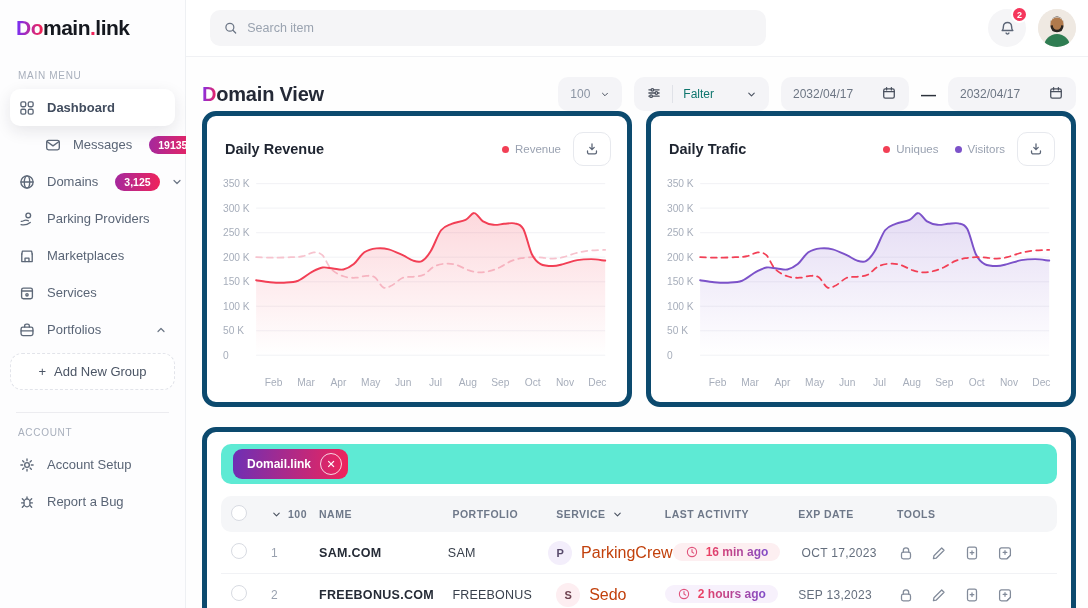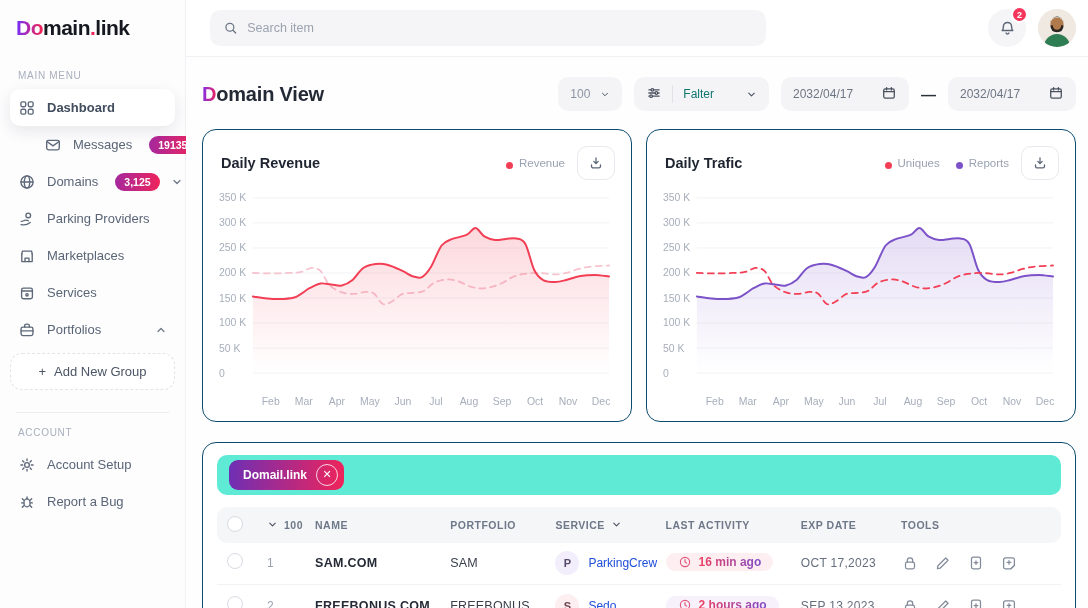--- a/index.html
+++ b/index.html
@@ -41,42 +41,42 @@
   .bell-wrap { position:relative; }
   .bell-btn { width:38px; height:38px; border-radius:50%; background:#f5f5f7; border:none; display:flex; align-items:center; justify-content:center; cursor:pointer;}
   .bell-btn svg { width:19px; height:19px; stroke:#5b6576; fill:none; stroke-width:1.5; stroke-linecap:round; stroke-linejoin:round;}
   .notif-badge { position:absolute; top:-3px; right:-2px; min-width:17px; height:17px; background:#f5365c;
     border:2px solid #fff; border-radius:50%; color:#fff; font-size:9px; font-weight:700; display:flex; align-items:center; justify-content:center;}
   .avatar { width:38px; height:38px; border-radius:50%; overflow:hidden; border:none; padding:0; cursor:pointer; background:#efeae4;}
   .avatar svg { display:block; width:38px; height:38px; }
 
   
   .main { flex:1; padding:20px 12px 0 16px; background:#fefefe; min-width:0; }
-  .page-head { display:flex; align-items:center; gap:12px; margin-bottom:18px; }
+  .page-head { display:flex; align-items:center; gap:12px; }
   .page-title { font-size:20px; font-weight:800; color:#242936; letter-spacing:-0.2px; flex:1; }
   .page-title .grad { background:linear-gradient(95deg,#7b2ff0 0%,#f0245a 100%);
     -webkit-background-clip:text; background-clip:text; color:transparent; }
   .pill { height:34px; background:#f4f4f7; border-radius:10px; display:inline-flex; align-items:center;
     gap:10px; padding:0 12px; font-size:12px; color:#8b94a3; cursor:pointer; border:none;
     font-family:"Liberation Sans", sans-serif;}
   .pill svg.chev { width:11px; height:11px; stroke:#4a5260; fill:none; stroke-width:2; stroke-linecap:round; stroke-linejoin:round;}
   .pill .vdiv { width:1px; height:18px; background:#e0e2e8; }
   .pill .flabel { color:#0f766e; }
   .pill .icon16 svg { width:16px; height:16px; stroke:#49505e; fill:none; stroke-width:1.6; stroke-linecap:round; }
   .pill.date { width:128px; justify-content:space-between; color:#6d7684; }
   .pill.psize { width:64px; justify-content:space-between; }
   .dash { color:#2c323c; font-weight:700; font-size:15px; }
 
   .charts { display:grid; grid-template-columns:1fr 1fr; gap:14px; }
-  .card { background:#fff; border:1px solid #0c4a6e; border-radius:14px; }
+  .card { background:#fff; border:5px solid #0c4a6e; border-radius:14px; }
   .chart-card { padding:16px 14px 6px 14px; }
   .card-head { display:flex; align-items:center; margin:0 2px 4px 4px; }
   .chart-title { font-size:14.5px; font-weight:700; color:#1e2430; }
   .legend { margin-left:auto; display:flex; gap:16px; margin-right:12px; }
-  .legend-item { display:flex; align-items:flex-end; gap:6px; font-size:11.5px; color:#9aa2b1; }
+  .legend-item { display:flex; align-items:center; gap:6px; font-size:11.5px; color:#9aa2b1; }
   .dot { width:7px; height:7px; border-radius:50%; }
   .dl-btn { width:38px; height:34px; border-radius:10px; border:1px solid #e7e9ee; background:#fff;
     display:flex; align-items:center; justify-content:center; cursor:pointer; }
   .dl-btn svg { width:16px; height:16px; stroke:#5b6576; fill:none; stroke-width:1.6; stroke-linecap:round; stroke-linejoin:round;}
   .chart-body svg { display:block; width:100%; height:auto; }
 
   
   .table-card { margin-top:20px; padding:12px 14px 0 14px; }
   .tag-bar { height:40px; background:#5eead4; border-radius:10px; display:flex; align-items:center; padding:0 6px; }
   .chip { height:30px; border-radius:9px; margin-left:6px; padding:0 6px 0 14px;
@@ -93,21 +93,21 @@
   .trow { height:42px; border-bottom:1px solid #f1f2f5; }
   .trow:last-child { border-bottom:none; }
   .rownum { font-size:12px; color:#99a1af; }
   .dname { font-size:12.5px; font-weight:700; color:#252b36; letter-spacing:.3px; }
   .dport { font-size:12.5px; font-weight:500; color:#39404c; letter-spacing:.2px; }
   .svc { display:flex; align-items:center; gap:9px; }
   .svc-av { width:24px; height:24px; border-radius:50%; display:flex; align-items:center; justify-content:center;
     font-size:11px; font-weight:700; }
   .svc-p { background:#f3eefb; color:#584a6b; }
   .svc-s { background:#fdeef1; color:#6e4350; }
-  .svc-label { font-size:12px; color:#1d4ed8; }
+  .svc-label { font-size:16px; color:#c2410c; }
   .act-pill { height:18px; border-radius:13px; padding:0 12px; display:inline-flex; align-items:center; gap:7px; }
   .act-pink { background:#fdeff1; }
   .act-lav { background:#f7f1fc; }
   .act-pill svg { width:14px; height:14px; stroke:#e0537b; fill:none; stroke-width:1.6; stroke-linecap:round; stroke-linejoin:round;}
   .act-text { font-size:12px; font-weight:600; background:linear-gradient(90deg,#ef3e5e 0%,#7f4bc8 100%);
     -webkit-background-clip:text; background-clip:text; color:transparent; }
   .expdate { font-size:12px; color:#646e7d; letter-spacing:.3px; }
   .tools { display:flex; gap:15px; }
   .tool { display:flex; cursor:pointer; background:none; border:none; padding:0; }
   .tool svg { width:18px; height:18px; stroke:#828b9a; fill:none; stroke-width:1.4; stroke-linecap:round; stroke-linejoin:round; }
@@ -381,21 +381,21 @@
         <section class="card chart-card">
           <div class="card-head">
             <h2 class="chart-title">Daily Trafic</h2>
             <div class="legend">
               <span class="legend-item">
                   <span class="dot" style="background: rgb(242, 63, 85);"></span>
                   <span>Uniques</span>
                 </span>
               <span class="legend-item">
                   <span class="dot" style="background: rgb(124, 82, 201);"></span>
-                  <span>Reports</span>
+                  <span>Visitors</span>
                 </span>
             </div>
             <button class="dl-btn">
               <svg viewBox="0 0 20 20">
                   <path d="M10 3.6v7.2M7.2 8l2.8 2.8L12.8 8"></path>
                   <path d="M4.4 12.4v1.8a2 2 0 002 2h7.2a2 2 0 002-2v-1.8"></path>
                 </svg>
             </button>
           </div>
           <div class="chart-body">

